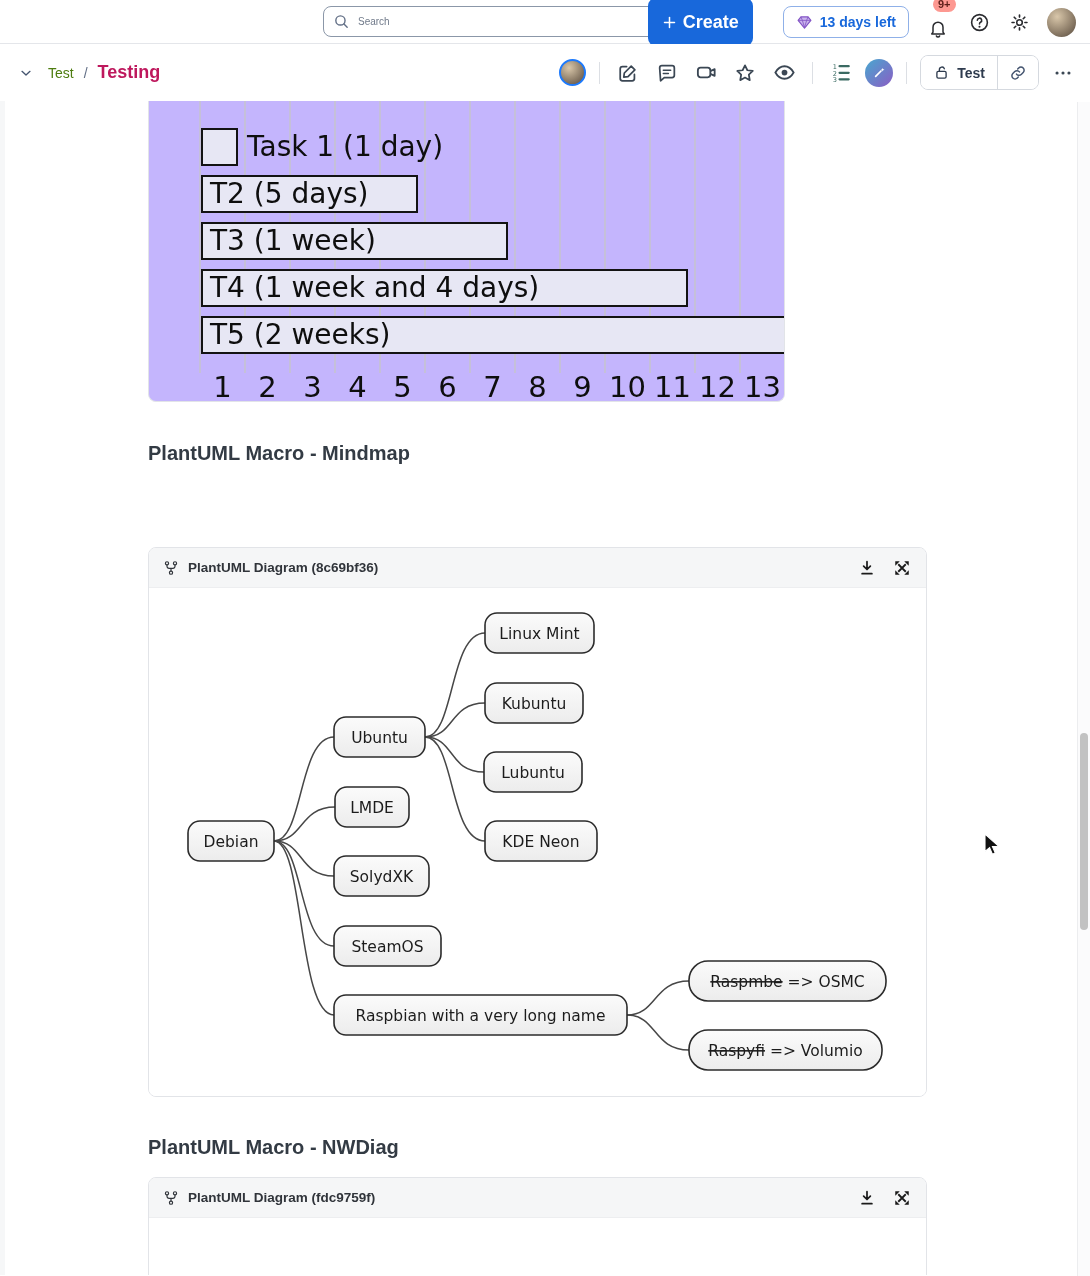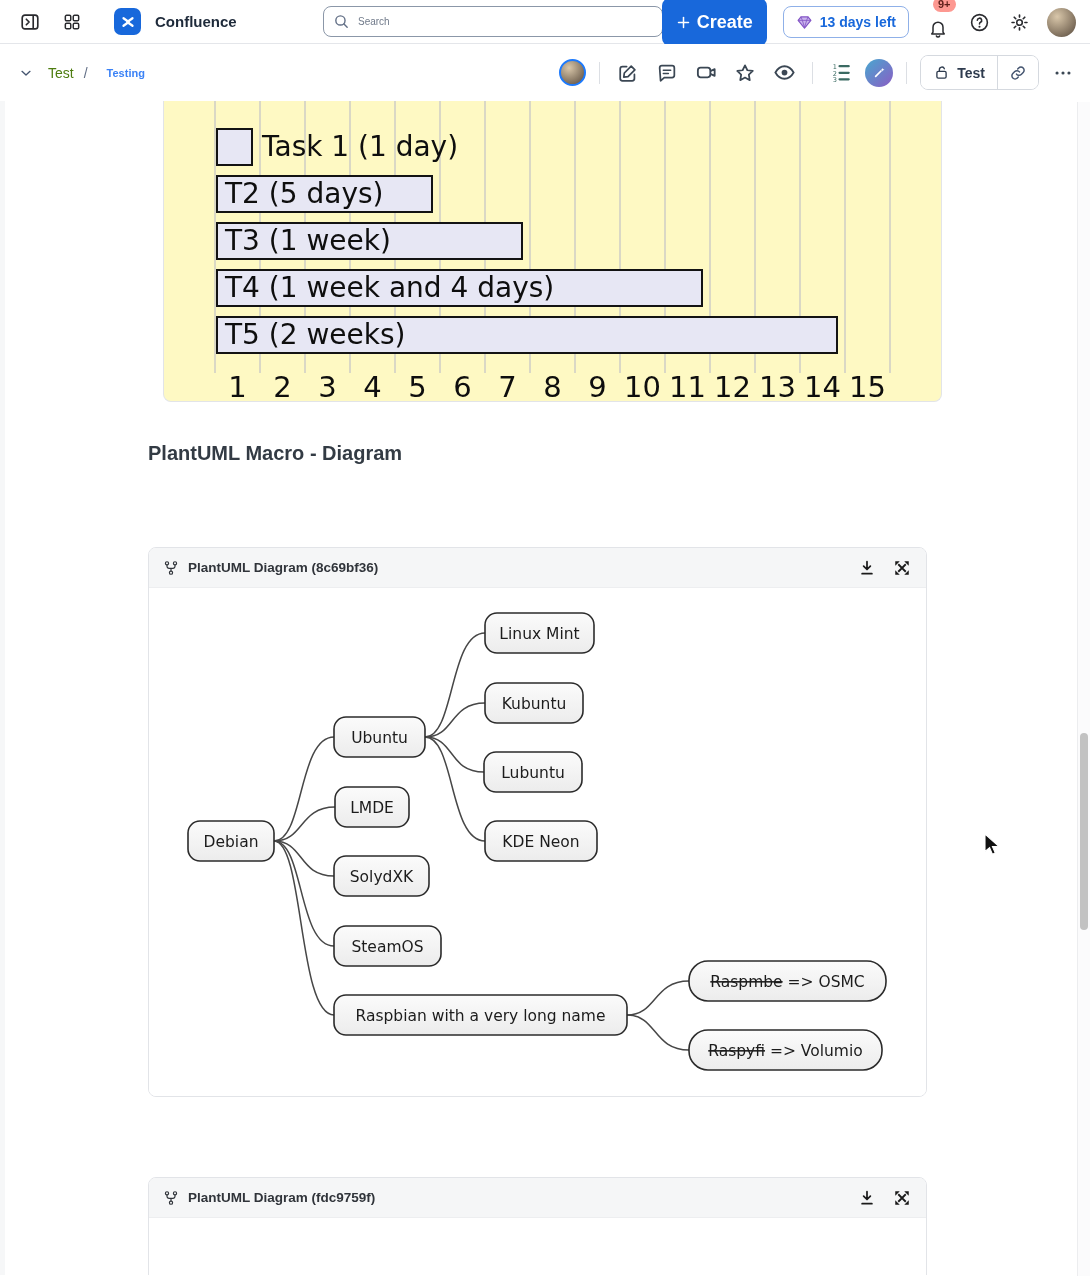--- a/index.html
+++ b/index.html
@@ -21,94 +21,70 @@
     padding:0 10px 0 34px; font-size:10px; color:#44546F; background:#fff; outline:none;
     font-family:"Liberation Sans", sans-serif; }
   .search-wrap input::placeholder { color:#707A8A; }
   .search-ic { position:absolute; left:10px; top:7px; }
   .nav-right { position:absolute; right:14px; top:0; height:44px; display:flex; align-items:center; gap:16px; }
   .btn-create { height:48px; padding:4px 14px; background:#1868DB; color:#fff; border:none; border-radius:8px;
     font-size:18px; font-weight:600; display:flex; align-items:center; gap:6px; cursor:pointer;
     font-family:"Liberation Sans", sans-serif; }
   .btn-trial { height:32px; padding:0 12px; background:#fff; color:#1868DB; border:1px solid #8FB0E8;
     border-radius:8px; font-size:14px; font-weight:600; display:flex; align-items:center; gap:7px;
-    cursor:pointer; font-family:"Liberation Sans", sans-serif; }
+    cursor:pointer; font-family:"Liberation Sans", sans-serif;margin-left:14px; }
   .bell-wrap { position:relative; width:26px; height:32px; display:flex; align-items:flex-end; justify-content:center; cursor:pointer; }
   .notif-badge { position:absolute; top:-9px; left:8px; background:#FD9891; color:#5D1F1A;
     font-size:11px; font-weight:700; border-radius:8px; padding:1px 5px; line-height:13px; }
   .avatar { width:29px; height:29px; border-radius:50%;
     background:radial-gradient(circle at 35% 30%, #D9C7AA, #8A7A66 60%, #55483C); cursor:pointer; }
 
   
   .pagebar { position:relative; height:57px; display:flex; align-items:center; padding:0 14px; background:#fff; }
   .breadcrumb { display:flex; align-items:center; gap:10px; }
   .crumb-space { font-size:14px; color:#4d7c0f; text-decoration:none; cursor:pointer; }
   .crumb-sep { font-size:14px; color:#626F86; }
-  .crumb-page { font-size:11px; color:#3b82f6; font-weight:700;margin-left:9px; }
+  .crumb-page { font-size:18px; color:#be185d; font-weight:700; }
   .page-actions { position:absolute; right:12px; top:0; height:57px; display:flex; align-items:center; gap:9px; }
   .tb-avatar { width:27px; height:27px; border-radius:50%; border:2px solid #1D7AFC;
     background:radial-gradient(circle at 35% 30%, #D9C7AA, #8A7A66 60%, #55483C); cursor:pointer; }
   .vdiv { width:1px; height:22px; background:#DCDFE4; margin:0 4px; }
   .tb-btn { width:30px; height:30px; border:none; background:transparent; border-radius:6px;
     display:flex; align-items:center; justify-content:center; cursor:pointer; }
   .wand-btn { width:28px; height:28px; border-radius:50%; border:none; cursor:pointer;
     background:linear-gradient(135deg,#4FA0CE 10%,#8168C6 85%); display:flex; align-items:center; justify-content:center; }
   .share-group { display:flex; align-items:stretch; border:1px solid #D5D9DF; border-radius:8px; height:35px; overflow:hidden; background:#fff; }
   .share-main { display:flex; align-items:center; gap:7px; padding:0 12px; border:none; background:#fff;
     font-size:14px; font-weight:600; color:#2E3B4E; cursor:pointer; font-family:"Liberation Sans", sans-serif; }
   .share-link { display:flex; align-items:center; padding:0 11px; border:none; border-left:1px solid #D5D9DF; background:#fff; cursor:pointer; }
 
   
   .content { position:relative; height:1174px; overflow:hidden; background:#fff; }
   .left-rail { position:absolute; left:0; top:0; bottom:0; width:5px; background:#F6F7F8; }
-  .gantt-card { position:absolute; left:163px; top:0; width:779px; height:301px;
-    border:1px solid #E2E4E8; border-top:none; border-radius:0 0 8px 8px; background:#fef9c3; overflow:hidden; }
+  .gantt-card { position:absolute; left:148px; top:0; width:637px; height:301px;
+    border:1px solid #E2E4E8; border-top:none; border-radius:0 0 8px 8px; background:#c4b5fd; overflow:hidden; }
   h2.section-heading { position:absolute; left:148px; font-size:20px; line-height:26px; font-weight:700; color:#333B44; }
   .panel { position:absolute; left:148px; width:779px; border:1px solid #E2E4E8; border-radius:8px; background:#fff; overflow:hidden; }
   .panel-header { height:40px; background:#F5F6F7; display:flex; align-items:center; padding:0 14px; gap:9px;
     border-bottom:1px solid #EDEEF0;justify-content:center; }
   .panel-title { font-size:13.5px; font-weight:600; color:#30343A; }
   .panel-actions { margin-left:auto; display:flex; align-items:center; gap:15px; }
   .panel-actions button { border:none; background:transparent; cursor:pointer; width:20px; height:20px;
     display:flex; align-items:center; justify-content:center; }
   .panel-body { background:#fff; }
 
   
   .scroll-track { position:absolute; right:0; top:102px; bottom:0; width:13px; background:#FBFBFC; border-left:1px solid #ECEDEF; }
   .scroll-thumb { position:absolute; right:2px; top:733px; width:8px; height:197px; background:#C2C2C2; border-radius:4px; }
   .cursor { position:absolute; left:980px; top:833px; pointer-events:none; }
 </style>
 </head>
 <body>
 
 <div class="topnav">
-  <div class="nav-left">
-    <button class="icon-btn">
-      <svg width="22" height="22" viewBox="0 0 24 24">
-        <rect x="3.5" y="4.5" width="17" height="15" rx="3" fill="none" stroke="#292A2E" stroke-width="1.8"></rect>
-        <line x1="15.5" y1="4.5" x2="15.5" y2="19.5" stroke="#292A2E" stroke-width="1.8"></line>
-        <path d="M8 9 L11 12 L8 15" fill="none" stroke="#292A2E" stroke-width="1.8" stroke-linecap="round" stroke-linejoin="round"></path>
-      </svg>
-    </button>
-    <button class="icon-btn">
-      <svg width="20" height="20" viewBox="0 0 24 24">
-        <rect x="4" y="4" width="6.5" height="6.5" rx="1.5" fill="none" stroke="#292A2E" stroke-width="1.8"></rect>
-        <rect x="13.5" y="4" width="6.5" height="6.5" rx="1.5" fill="none" stroke="#292A2E" stroke-width="1.8"></rect>
-        <rect x="4" y="13.5" width="6.5" height="6.5" rx="1.5" fill="none" stroke="#292A2E" stroke-width="1.8"></rect>
-        <rect x="13.5" y="13.5" width="6.5" height="6.5" rx="1.5" fill="none" stroke="#292A2E" stroke-width="1.8"></rect>
-      </svg>
-    </button>
-    <div class="logo-badge">
-      <svg width="18" height="18" viewBox="0 0 24 24">
-        <path d="M6 7 L13 12 L6 17" fill="none" stroke="#fff" stroke-width="3" stroke-linecap="round" stroke-linejoin="round"></path>
-        <path d="M18 7 L11 12 L18 17" fill="none" stroke="#fff" stroke-width="3" stroke-linecap="round" stroke-linejoin="round"></path>
-      </svg>
-    </div>
-    <span class="app-name">Confluence</span>
-  </div>
 
   <div class="search-wrap">
     <svg class="search-ic" width="17" height="17" viewBox="0 0 24 24">
       <circle cx="10.5" cy="10.5" r="6.5" fill="none" stroke="#626F86" stroke-width="2"></circle>
       <line x1="15.5" y1="15.5" x2="20" y2="20" stroke="#626F86" stroke-width="2" stroke-linecap="round"></line>
     </svg>
     <input type="text" placeholder="Search" style="">
   </div>
 
   <div class="nav-right">
@@ -280,21 +256,21 @@
         <text x="433.5" y="296" font-size="29" fill="#0E0E0E" text-anchor="middle" font-family="DejaVu Sans, sans-serif">9</text>
         <text x="478.5" y="296" font-size="29" fill="#0E0E0E" text-anchor="middle" font-family="DejaVu Sans, sans-serif">10</text>
         <text x="523.5" y="296" font-size="29" fill="#0E0E0E" text-anchor="middle" font-family="DejaVu Sans, sans-serif">11</text>
         <text x="568.5" y="296" font-size="29" fill="#0E0E0E" text-anchor="middle" font-family="DejaVu Sans, sans-serif">12</text>
         <text x="613.5" y="296" font-size="29" fill="#0E0E0E" text-anchor="middle" font-family="DejaVu Sans, sans-serif">13</text>
         <text x="658.5" y="296" font-size="29" fill="#0E0E0E" text-anchor="middle" font-family="DejaVu Sans, sans-serif">14</text>
         <text x="703.5" y="296" font-size="29" fill="#0E0E0E" text-anchor="middle" font-family="DejaVu Sans, sans-serif">15</text>
       </svg>
   </div>
 
-  <h2 class="section-heading" style="top:339px">PlantUML Macro - Diagram</h2>
+  <h2 class="section-heading" style="top:339px">PlantUML Macro - Mindmap</h2>
 
   <div class="panel" style="top:446px; height:550px">
     <div class="panel-header">
       <svg width="16" height="16" viewBox="0 0 24 24">
         <circle cx="6" cy="5" r="2.4" fill="none" stroke="#30343A" stroke-width="1.8"></circle>
         <circle cx="18" cy="5" r="2.4" fill="none" stroke="#30343A" stroke-width="1.8"></circle>
         <circle cx="12" cy="19" r="2.4" fill="none" stroke="#30343A" stroke-width="1.8"></circle>
         <path d="M6 7.5 v2 a3 3 0 0 0 3 3 h6 a3 3 0 0 0 3-3 v-2 M12 12.5 V16.5" fill="none" stroke="#30343A" stroke-width="1.8"></path>
       </svg>
       <span class="panel-title">PlantUML Diagram (8c69bf36)</span>
@@ -353,20 +329,21 @@
           <rect x="185" y="407" width="293" height="40" rx="12" fill="url(#nodeGrad)" stroke="#2B2B2B" stroke-width="1.6"></rect>
           <text x="331.5" y="432.5" text-anchor="middle" font-size="15.5" fill="#1C1C1C" font-family="DejaVu Sans, sans-serif">Raspbian with a very long name</text>
           <rect x="540" y="373" width="197" height="40" rx="19" fill="url(#nodeGrad)" stroke="#2B2B2B" stroke-width="1.6"></rect>
           <text x="638.5" y="398.5" text-anchor="middle" font-size="15.5" fill="#1C1C1C" font-family="DejaVu Sans, sans-serif"><tspan text-decoration="line-through">Raspmbe</tspan><tspan> =&gt; OSMC</tspan></text>
           <rect x="540" y="442" width="193" height="40" rx="19" fill="url(#nodeGrad)" stroke="#2B2B2B" stroke-width="1.6"></rect>
           <text x="636.5" y="467.5" text-anchor="middle" font-size="15.5" fill="#1C1C1C" font-family="DejaVu Sans, sans-serif"><tspan text-decoration="line-through">Raspyfi</tspan><tspan> =&gt; Volumio</tspan></text>
         </svg>
     </div>
   </div>
 
+  <h2 class="section-heading" style="top:1033px">PlantUML Macro - NWDiag</h2>
 
   <div class="panel" style="top:1076px; height:130px">
     <div class="panel-header">
       <svg width="16" height="16" viewBox="0 0 24 24">
         <circle cx="6" cy="5" r="2.4" fill="none" stroke="#30343A" stroke-width="1.8"></circle>
         <circle cx="18" cy="5" r="2.4" fill="none" stroke="#30343A" stroke-width="1.8"></circle>
         <circle cx="12" cy="19" r="2.4" fill="none" stroke="#30343A" stroke-width="1.8"></circle>
         <path d="M6 7.5 v2 a3 3 0 0 0 3 3 h6 a3 3 0 0 0 3-3 v-2 M12 12.5 V16.5" fill="none" stroke="#30343A" stroke-width="1.8"></path>
       </svg>
       <span class="panel-title">PlantUML Diagram (fdc9759f)</span>

